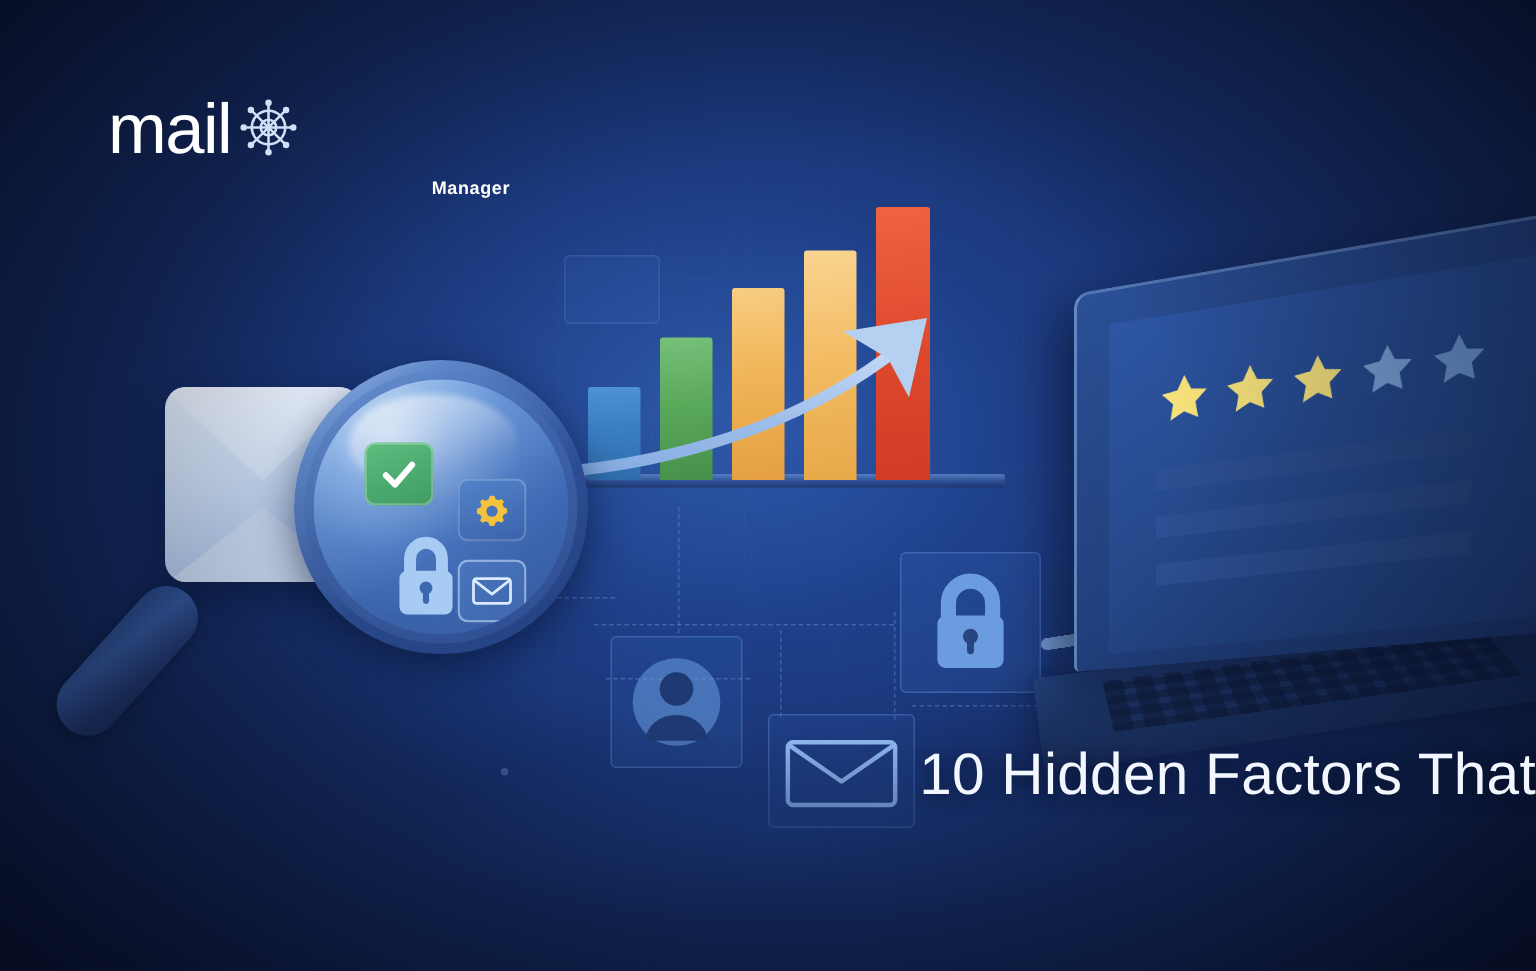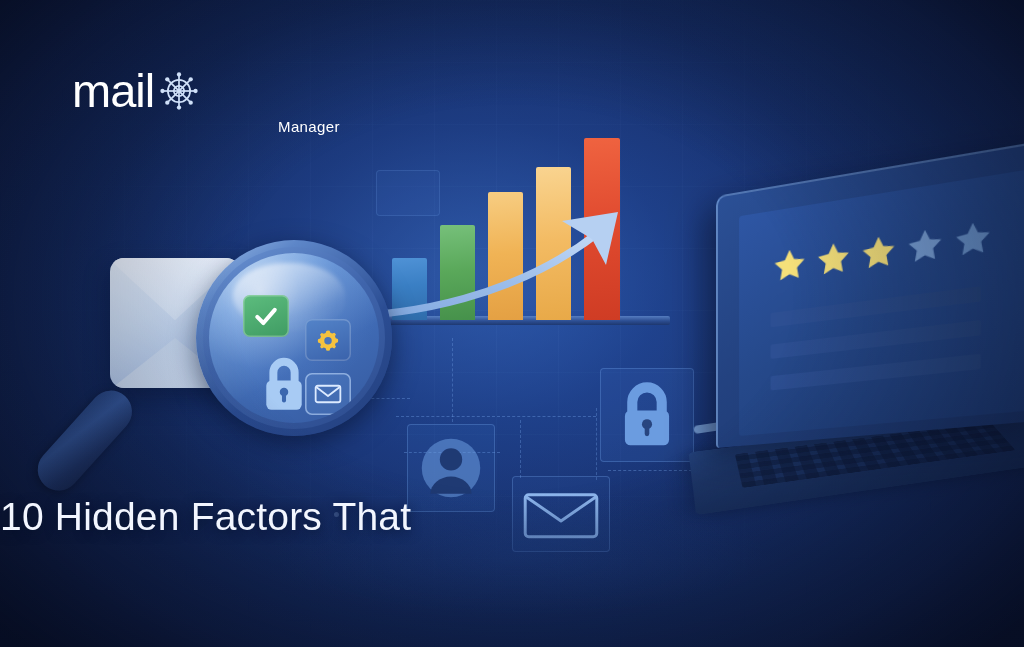--- a/index.html
+++ b/index.html
@@ -28,27 +28,27 @@
     -webkit-mask-image:radial-gradient(ellipse 620px 440px at 50% 44%, #000 10%, rgba(0,0,0,0.35) 62%, transparent 88%);
     pointer-events:none;
   }
   .vign{
     position:absolute;inset:0;pointer-events:none;
     background:radial-gradient(ellipse 700px 480px at 50% 46%, rgba(0,0,0,0) 40%, rgba(6,12,32,0.45) 82%, rgba(5,10,28,0.78) 100%);
   }
 
   
   .logo{position:absolute;left:72px;top:62px;width:270px;height:80px;}
-  .logo-row{display:flex;align-items:flex-end;height:52px;}
+  .logo-row{display:flex;align-items:flex-start;height:52px;}
   .logo-word{
     color:#fff;font-size:47px;line-height:47px;font-weight:400;letter-spacing:-1px;
   }
   .wheel{width:46px;height:46px;margin:0 2px;flex:0 0 auto;}
   .logo-sub{
-    text-align:right;color:#ffffff;font-weight:normal;font-size:15px;
+    text-align:right;color:#ffffff;font-weight:bold;font-size:12px;
     letter-spacing:.4px;margin-top:4px;padding-right:2px;
   }
 
   
   .decobox{position:absolute;border:1.6px solid rgba(120,170,240,0.30);border-radius:4px;}
   .deco-user{left:407px;top:424px;width:86px;height:86px;background:rgba(60,110,200,0.14);}
   .deco-lock{left:600px;top:368px;width:92px;height:92px;background:rgba(60,110,200,0.16);}
   .deco-mail{left:512px;top:476px;width:96px;height:74px;background:rgba(60,110,200,0.10);}
   .deco-sq-a{left:376px;top:170px;width:62px;height:44px;background:rgba(70,120,210,0.10);border-color:rgba(120,170,240,.18);}
   .deco-sq-b{left:742px;top:330px;width:70px;height:52px;background:rgba(70,120,210,0.09);border-color:rgba(120,170,240,.15);}
@@ -156,21 +156,21 @@
       repeating-linear-gradient(0deg, rgba(10,20,46,.5) 0 9px, rgba(0,0,0,0) 9px 16px);
     opacity:.75;border-radius:3px;
   }
   .lap-edge{
     position:absolute;left:-22px;top:230px;width:352px;height:8px;border-radius:4px;
     background:linear-gradient(90deg,rgba(160,205,255,.85),rgba(110,160,225,.35));
     transform:rotate(-8.5deg);transform-origin:0 50%;opacity:.8;
   }
 
   
-  .headline{position:absolute;left:0;right:0;top:494px;text-align:left;}
+  .headline{position:absolute;left:0;right:0;top:494px;text-align:right;}
   .h-line1{
     color:#f2f6ff;font-size:39px;line-height:46px;font-weight:400;letter-spacing:.2px;
     text-shadow:0 2px 12px rgba(4,12,34,.75);
   }
   .h-line2{
     color:#ffffff;font-size:41px;line-height:50px;font-weight:bold;letter-spacing:.1px;margin-top:4px;
     text-shadow:0 2px 12px rgba(4,12,34,.8);
   }
   .glow-bottom{
     position:absolute;left:180px;top:470px;width:680px;height:170px;pointer-events:none;

